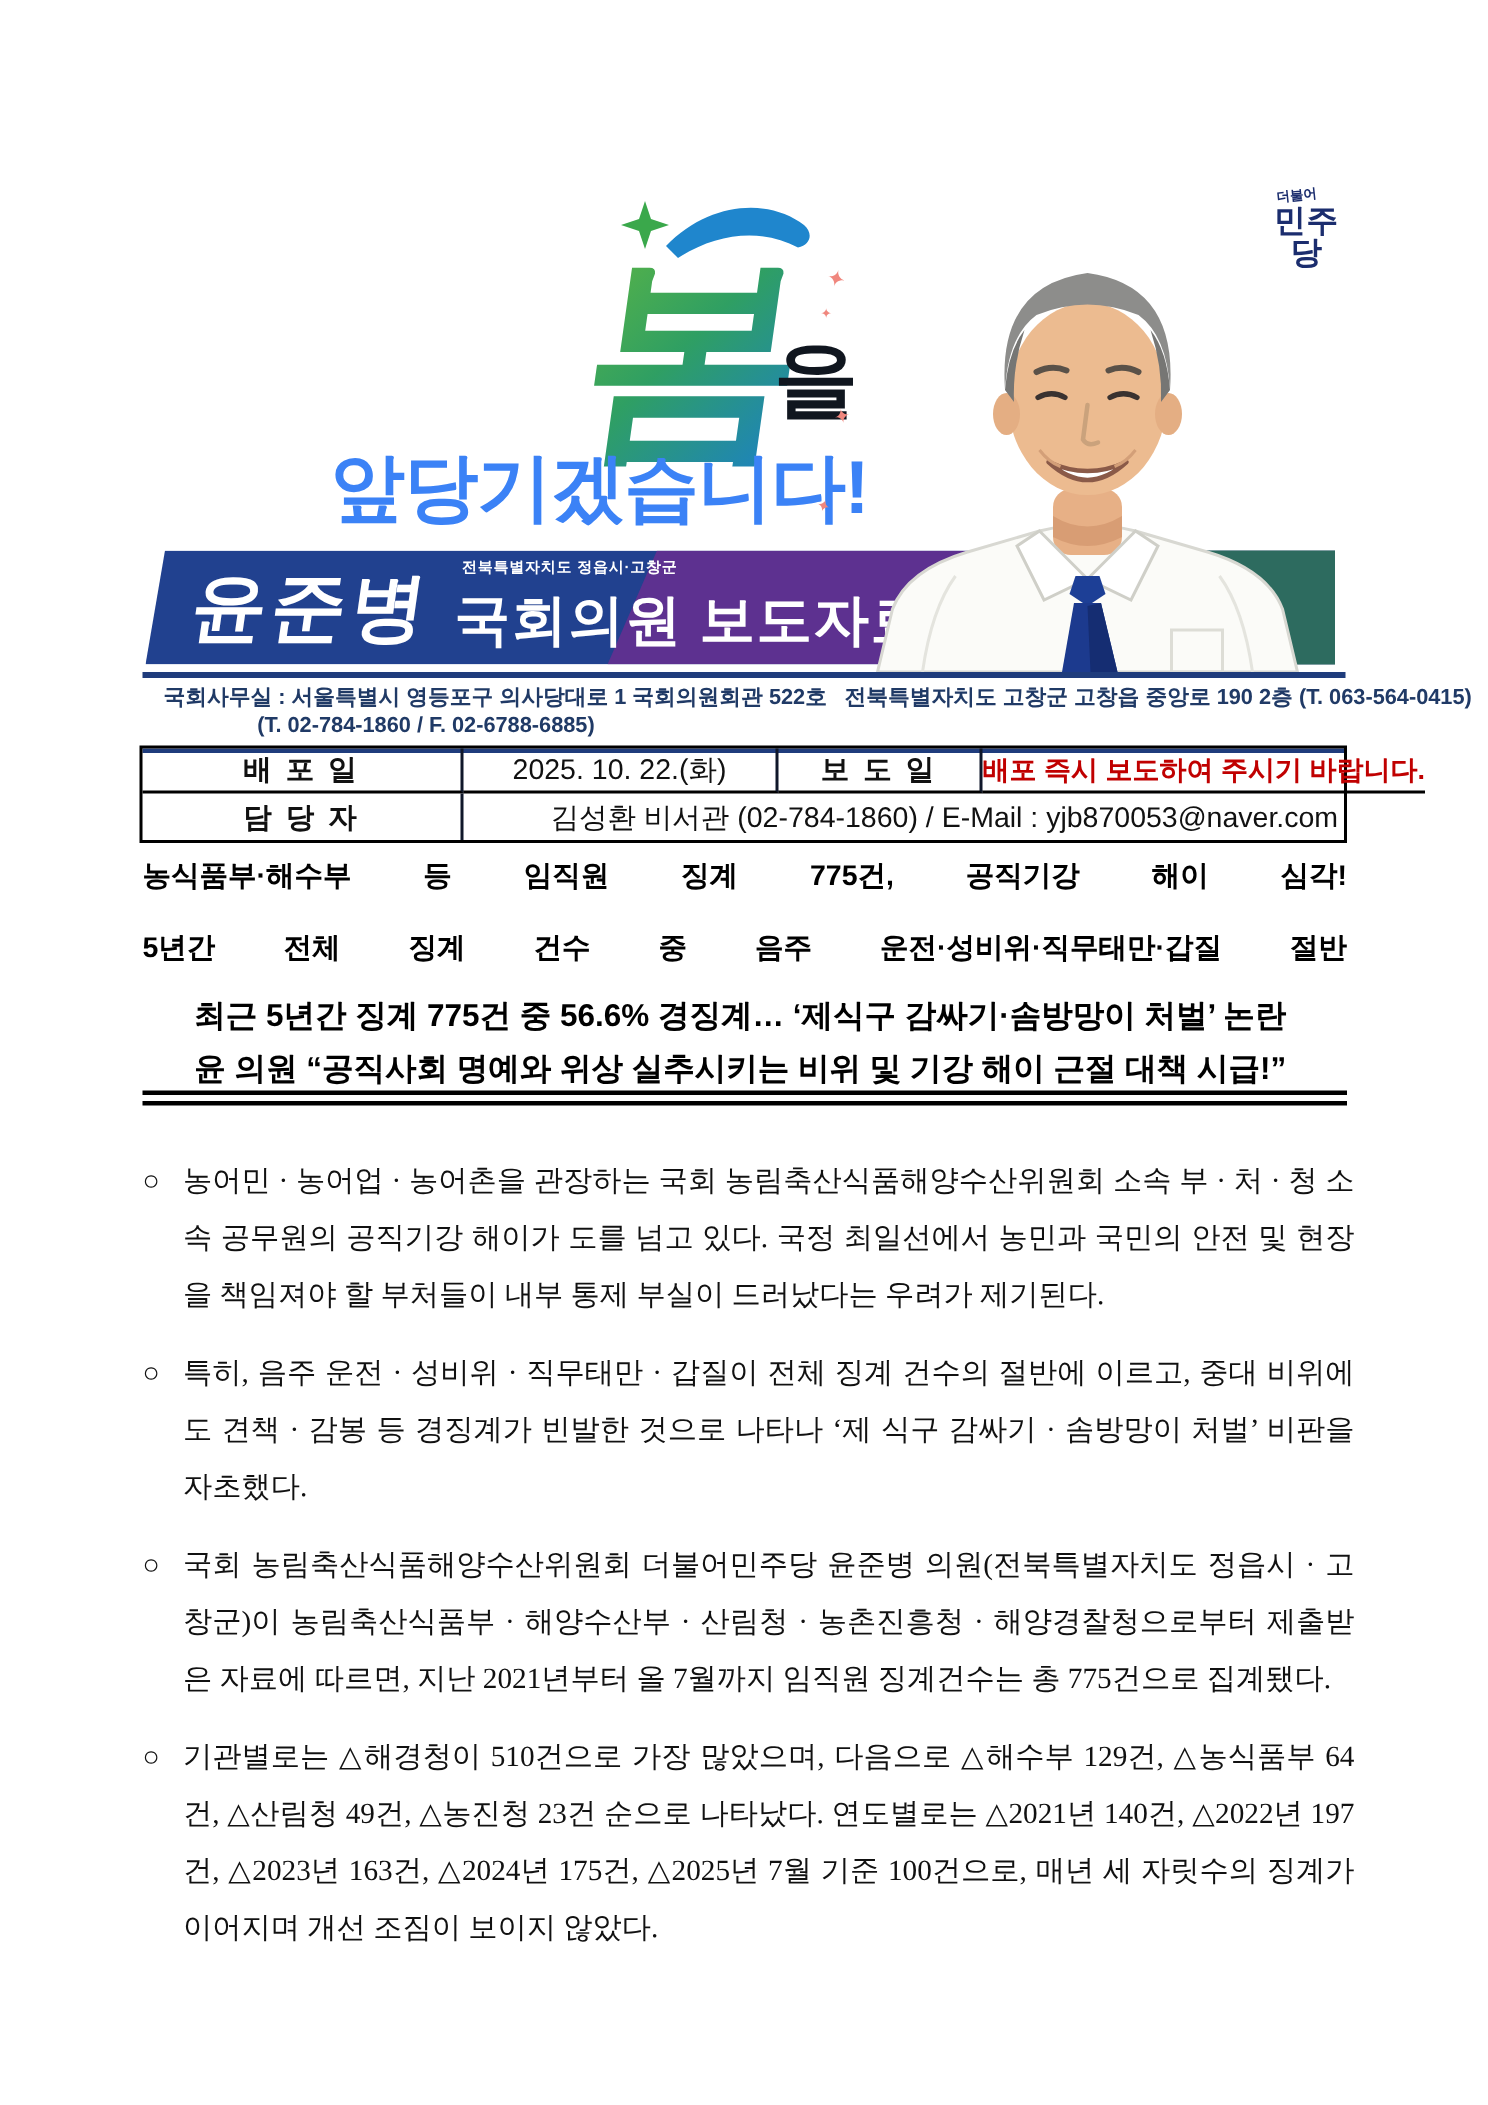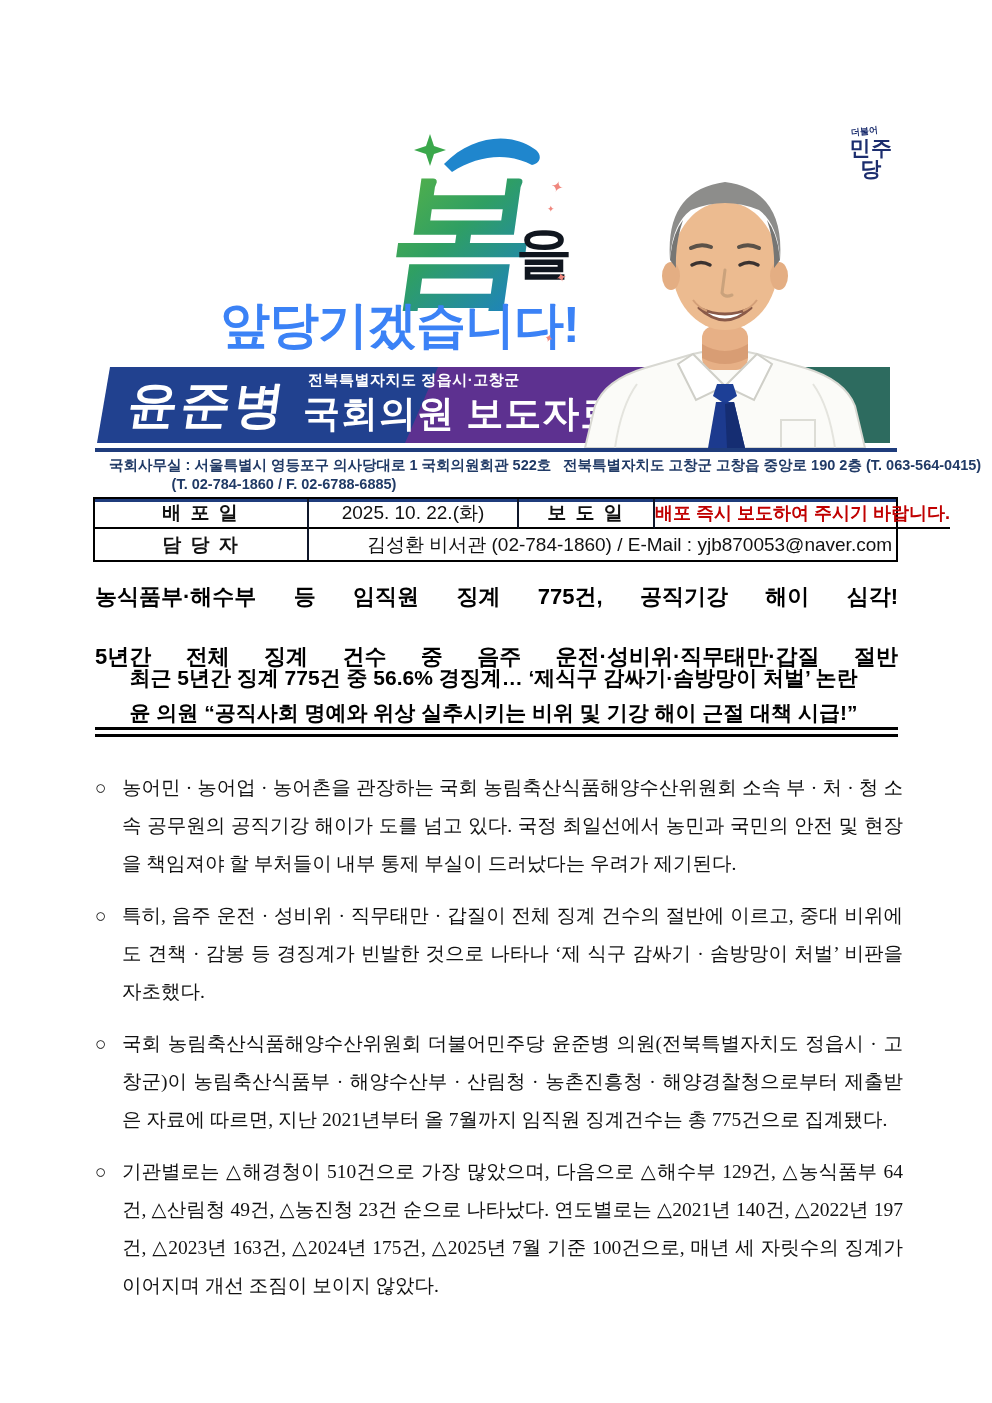--- a/index.html
+++ b/index.html
@@ -31,21 +31,21 @@
   
   .photo { left:575px; top:148px; width:300px; height:300px; }
 
   
   .band { left:95px; top:367px; width:795px; height:76px; }
   .band-layer { position:absolute; inset:0; }
   .band-blue  { background:#21418f; clip-path:polygon(15px 0,100% 0,100% 100%,2px 100%); }
   .band-purple{ background:#5d3190; clip-path:polygon(343px 0,100% 0,100% 100%,310px 100%); }
   .band-teal  { background:#2d6b5f; left:695px; width:100px; top:0; bottom:0; position:absolute; }
   .band-name { left:33px; top:5px; font-size:50px; font-weight:900; color:#fff; letter-spacing:3px; transform:skewX(-8deg); white-space:nowrap; }
-  .band-district { left:213px; top:4px; font-size:15px; font-weight:700; color:#fff; letter-spacing:0.5px; white-space:nowrap; }
+  .band-district { left:213px; top:4px; font-size:10px; font-weight:700; color:#fff; letter-spacing:0.5px; white-space:nowrap; }
   .band-doctype { left:208px; top:22px; font-size:37px; font-weight:900; color:#fff; letter-spacing:1px; white-space:nowrap; }
 
   
   .offices { left:95px; top:448px; width:802px; color:#203a66; }
   .rule-top { height:4px; background:#1f3c7c; }
   .rule-bottom { height:3px; background:#1f3c7c; }
   .offices-row { display:flex; padding:4px 0 5px 0; font-size:14.5px; line-height:19px; font-weight:600; }
   .office-left { width:378px; }
   .office-left .l1 { padding-left:14px; white-space:nowrap; }
   .office-left .l2 { text-align:center; }
@@ -58,21 +58,21 @@
     grid-template-columns:214px 210px 136px 1fr; grid-template-rows:30px 31px; }
   .cell { display:flex; align-items:center; justify-content:center; border-right:2px solid #0f172a; border-bottom:2px solid #000; font-size:19px; white-space:nowrap; }
   .cell.last { border-right:none; }
   .cell.bottom { border-bottom:none; }
   .cell.label { font-weight:700; letter-spacing:2px; }
   .cell.note { color:#c00000; font-weight:700; font-size:18px; }
   .cell.span3 { grid-column:2 / 5; border-right:none; }
 
   
   .headline { left:95px; top:561px; width:803px; }
-  .h-line { font-size:22px; font-weight:900; line-height:48px; color:#000; text-align:justify; text-align-last:justify; white-space:nowrap0;margin-top:12px; }
+  .h-line { font-size:19px; font-weight:900; line-height:48px; color:#000; text-align:justify; text-align-last:justify; white-space:nowrap0; }
   .subhead { left:92px; top:660px; width:803px; text-align:center; }
   .sh-line { font-size:21px; font-weight:800; line-height:35px; color:#000; white-space:nowrap; }
   .double-rule { left:95px; top:727px; width:803px; height:10px; border-top:3.5px solid #000; border-bottom:3.5px solid #000; }
 
   
   .body-text { left:95px; top:769px; width:808px; font-family:"Liberation Serif","DejaVu Serif",serif; }
   .para { position:relative; padding-left:27px; font-size:19.5px; line-height:38px; color:#111; text-align:justify; margin-bottom:14px; }
   .bullet { position:absolute; left:0; top:0; font-size:19px; }
 </style>
 </head>

